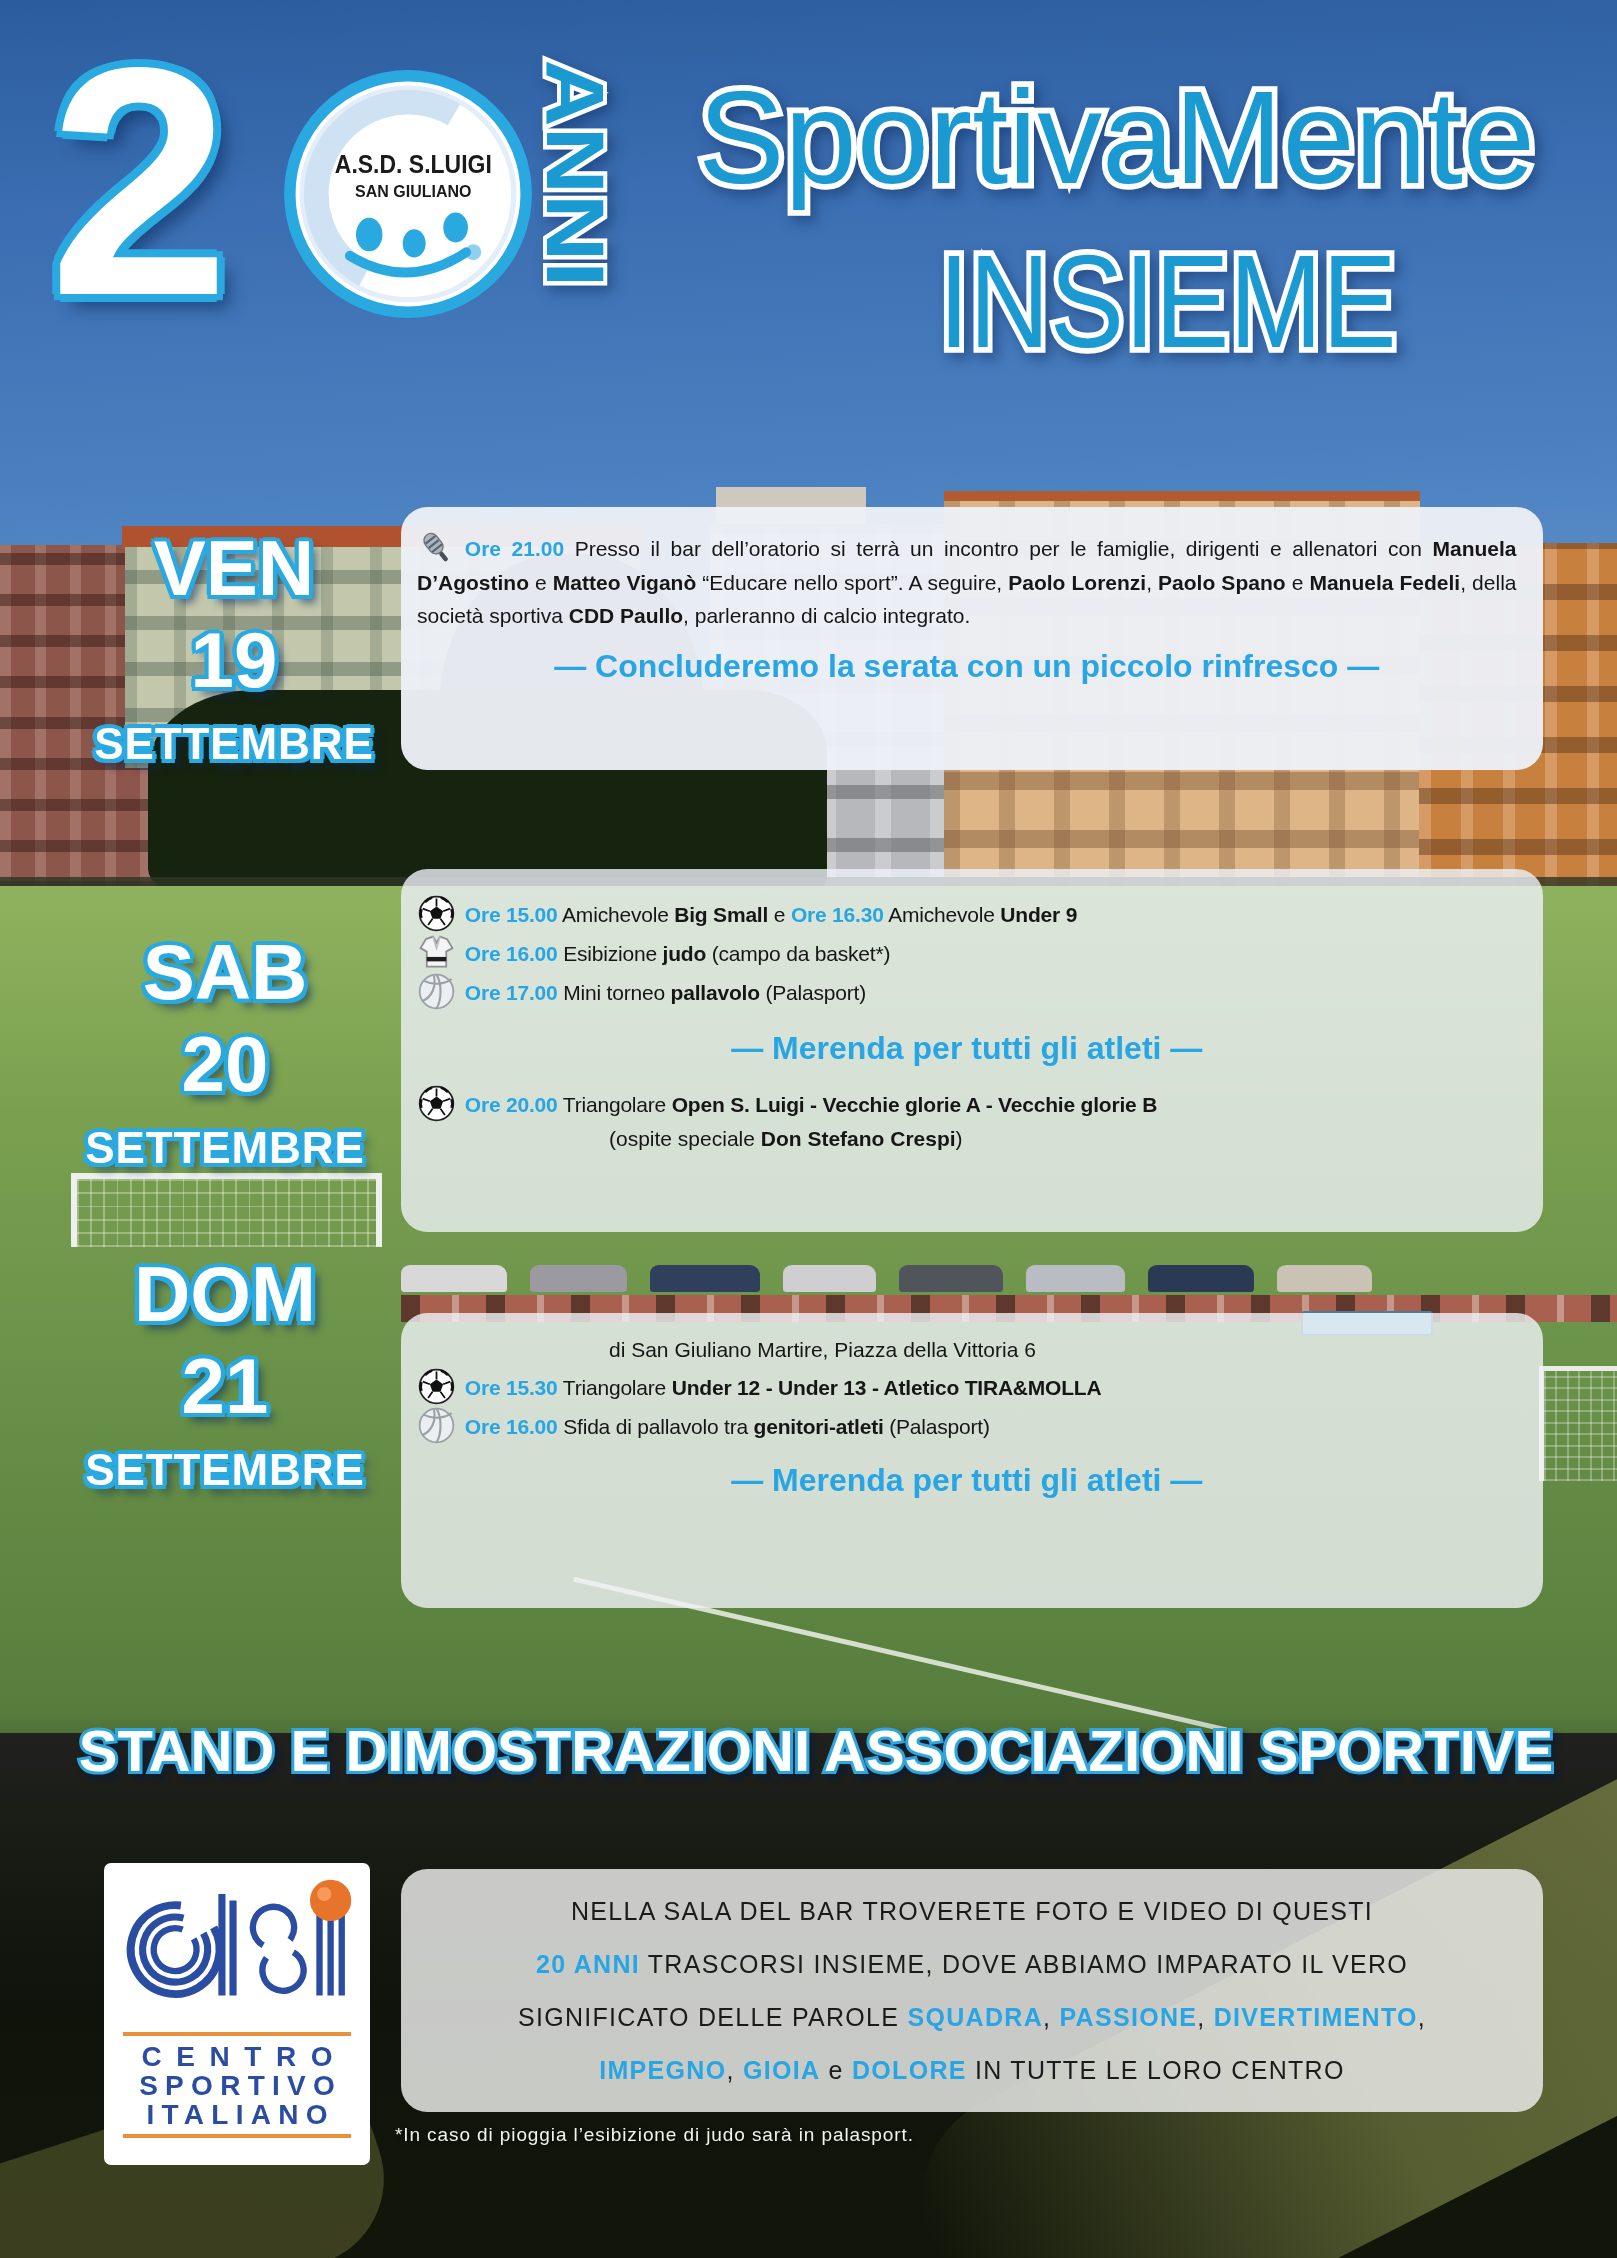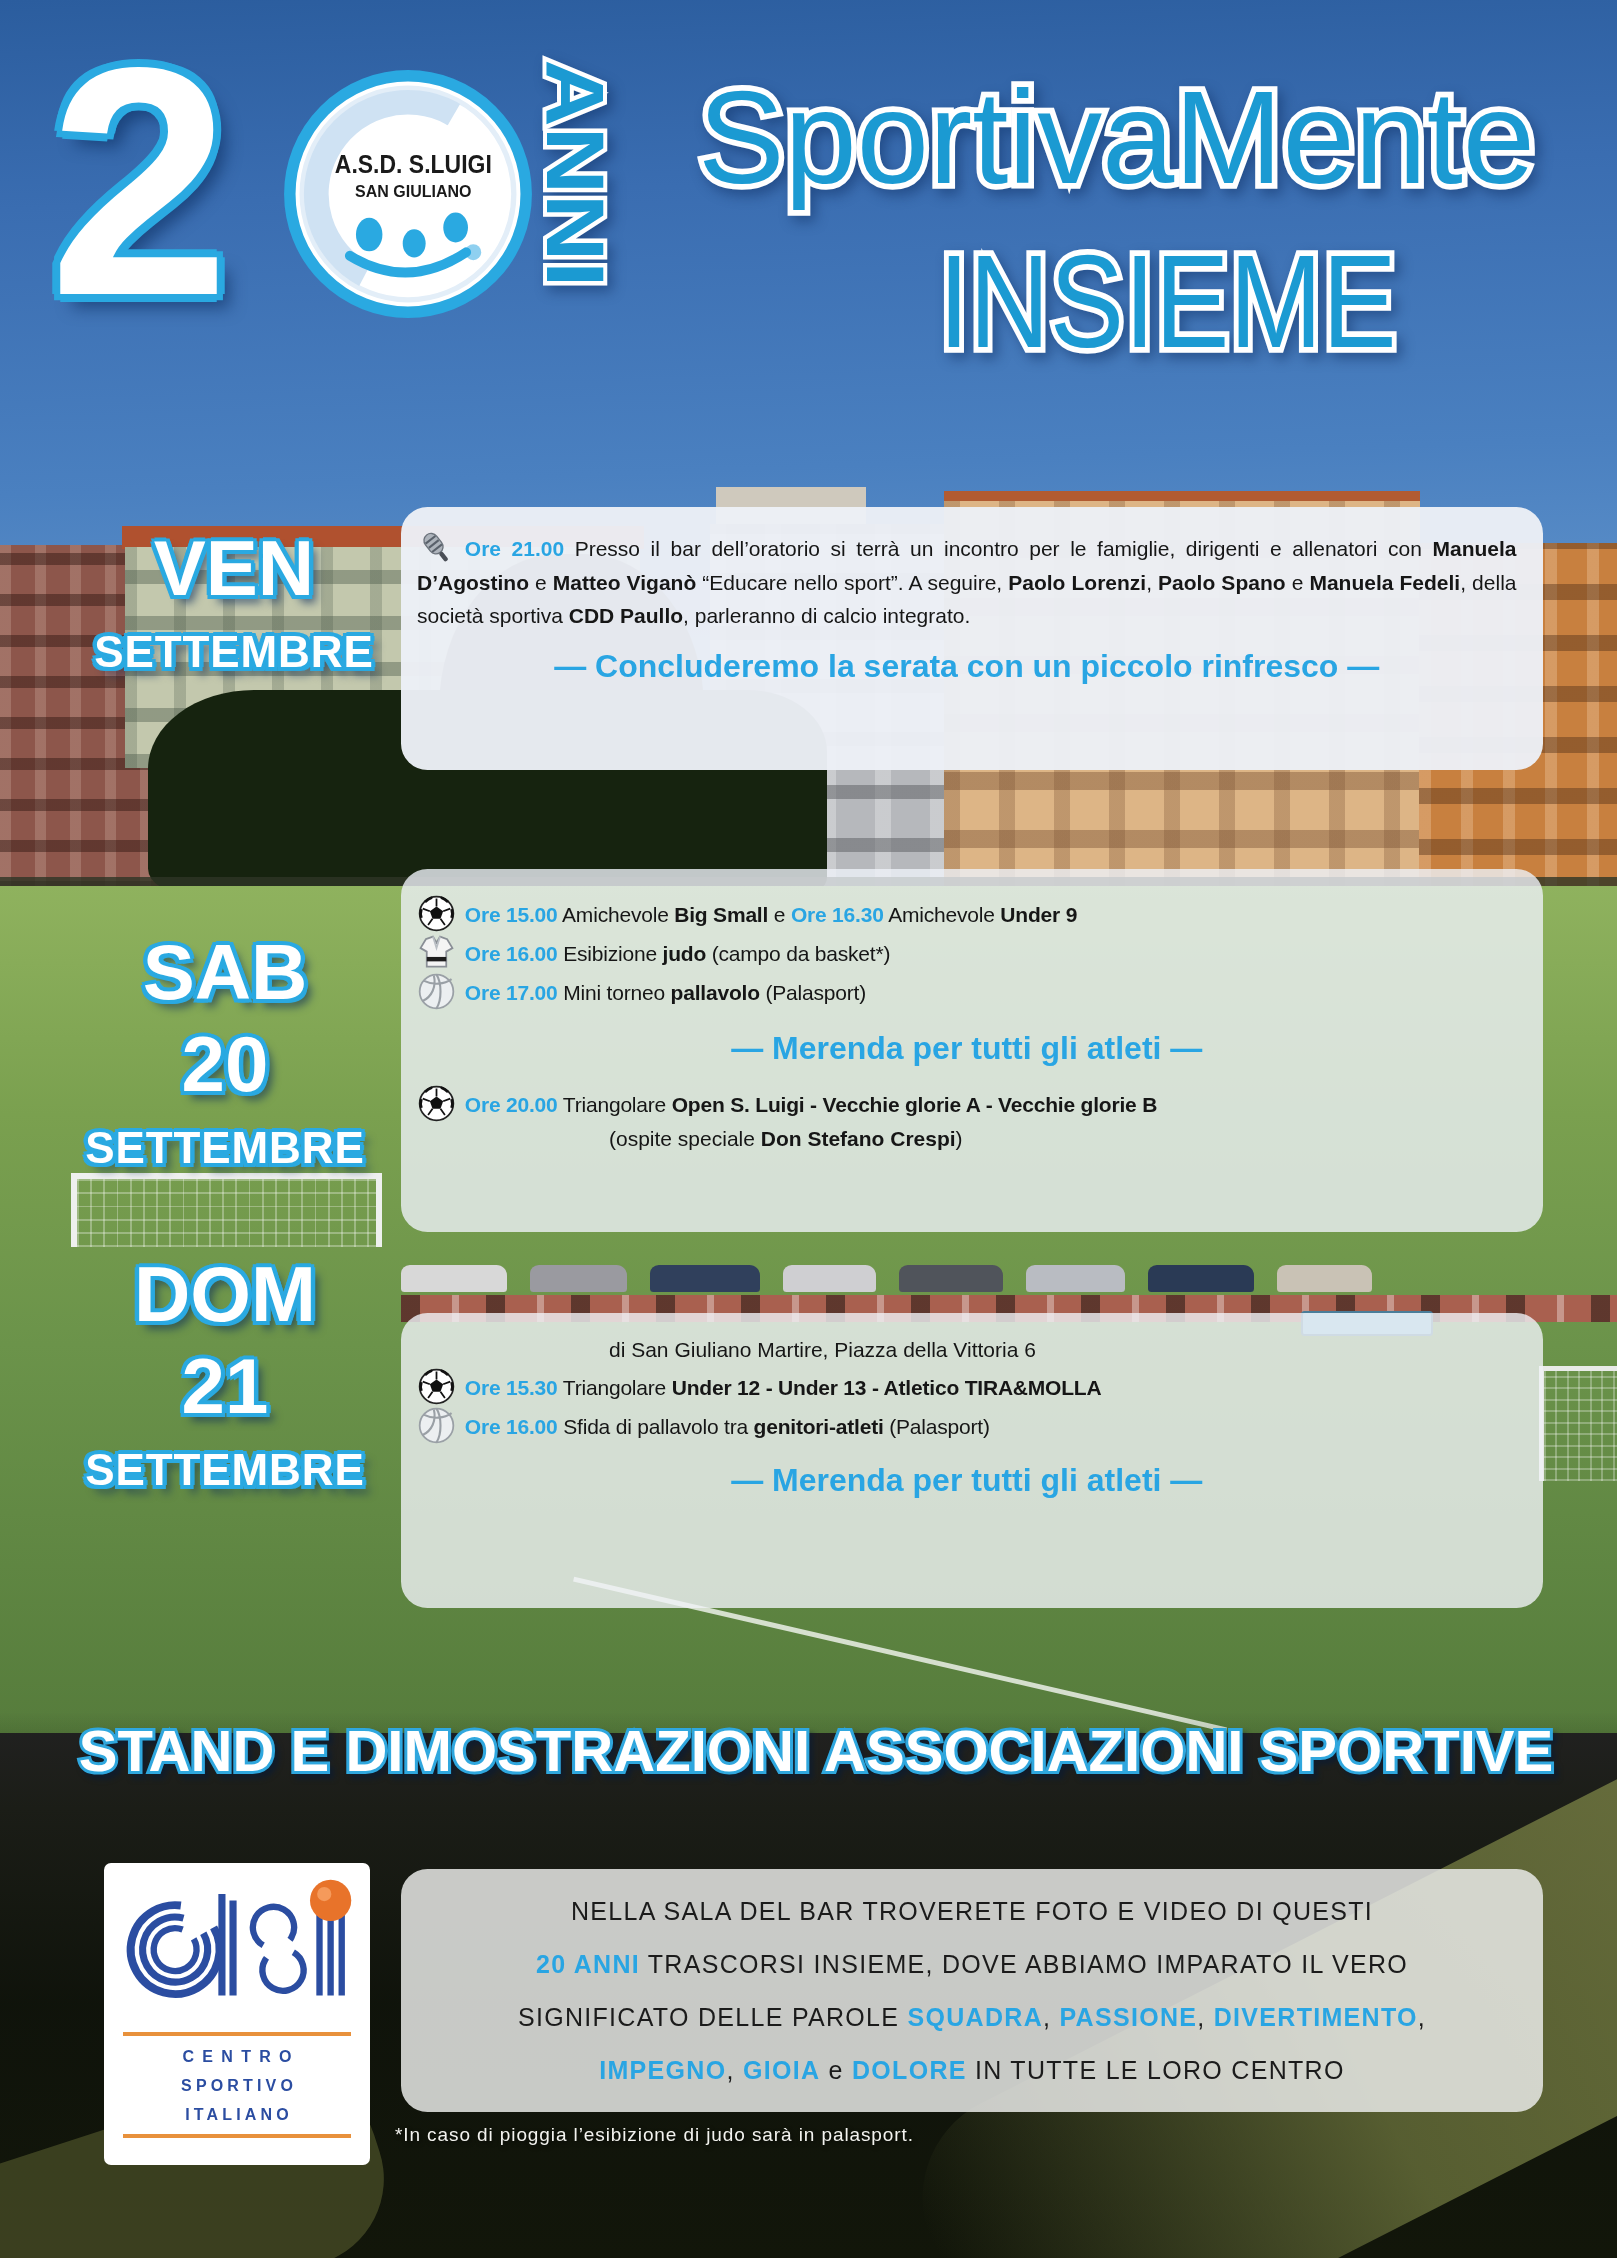--- a/index.html
+++ b/index.html
@@ -107,21 +107,21 @@
 
   .fin div{font-size:25px;line-height:53px;text-align:center;letter-spacing:1.3px;color:#1b1b1b;}
   .fin .seg-n{font-weight:400;}
   .foot{position:absolute;left:395px;top:2124px;font-size:19px;color:#f3f3ef;letter-spacing:0.9px;
         text-shadow:1.8px 1.8px 4.4px rgba(0,0,0,.55);}
 
   
   .csicard{position:absolute;left:104px;top:1863px;width:266px;height:302px;background:#fff;
            border-radius:7px;padding:8.8px 14px;}
   .csirule{height:4.4px;background:#e8913c;margin:5.3px 5.3px;}
-  .csiline{font-size:16px;font-weight:800;color:#2b4da1;text-align:center;line-height:29px;}
+  .csiline{font-size:28px;font-weight:800;color:#2b4da1;text-align:center;line-height:29px;}
   .ls1{letter-spacing:.52em;margin-left:.52em;}
   .ls2{letter-spacing:.26em;margin-left:.26em;}
 </style>
 </head>
 <body>
 
 <div class="poster">
 
   <div class="sky"></div>
   <div class="bld b1"></div>
@@ -170,20 +170,21 @@
 
   <svg class="titlesvg" style="left:678px;top:58px;" width="878" height="163" viewBox="0 0 995 185">
     <text x="497" y="142" text-anchor="middle" font-size="150" fill="#1b9ad2" stroke="#ffffff" stroke-width="13" paint-order="stroke" textLength="950" lengthAdjust="spacingAndGlyphs">SportivaMente</text>
   </svg>
   <svg class="titlesvg" style="left:907px;top:222px;" width="521" height="163" viewBox="0 0 590 185">
     <text x="295" y="142" text-anchor="middle" font-size="150" fill="#1b9ad2" stroke="#ffffff" stroke-width="13" paint-order="stroke" textLength="520" lengthAdjust="spacingAndGlyphs">INSIEME</text>
   </svg>
 
   <div class="dl" style="left:71px;top:529px;">
     <div class="d1">VEN</div>
+    <div class="d2">19</div>
     <div class="d3">SETTEMBRE</div>
   </div>
   <div class="dl" style="left:62px;top:933px;">
     <div class="d1">SAB</div>
     <div class="d2">20</div>
     <div class="d3">SETTEMBRE</div>
   </div>
   <div class="dl" style="left:62px;top:1255px;">
     <div class="d1">DOM</div>
     <div class="d2">21</div>

